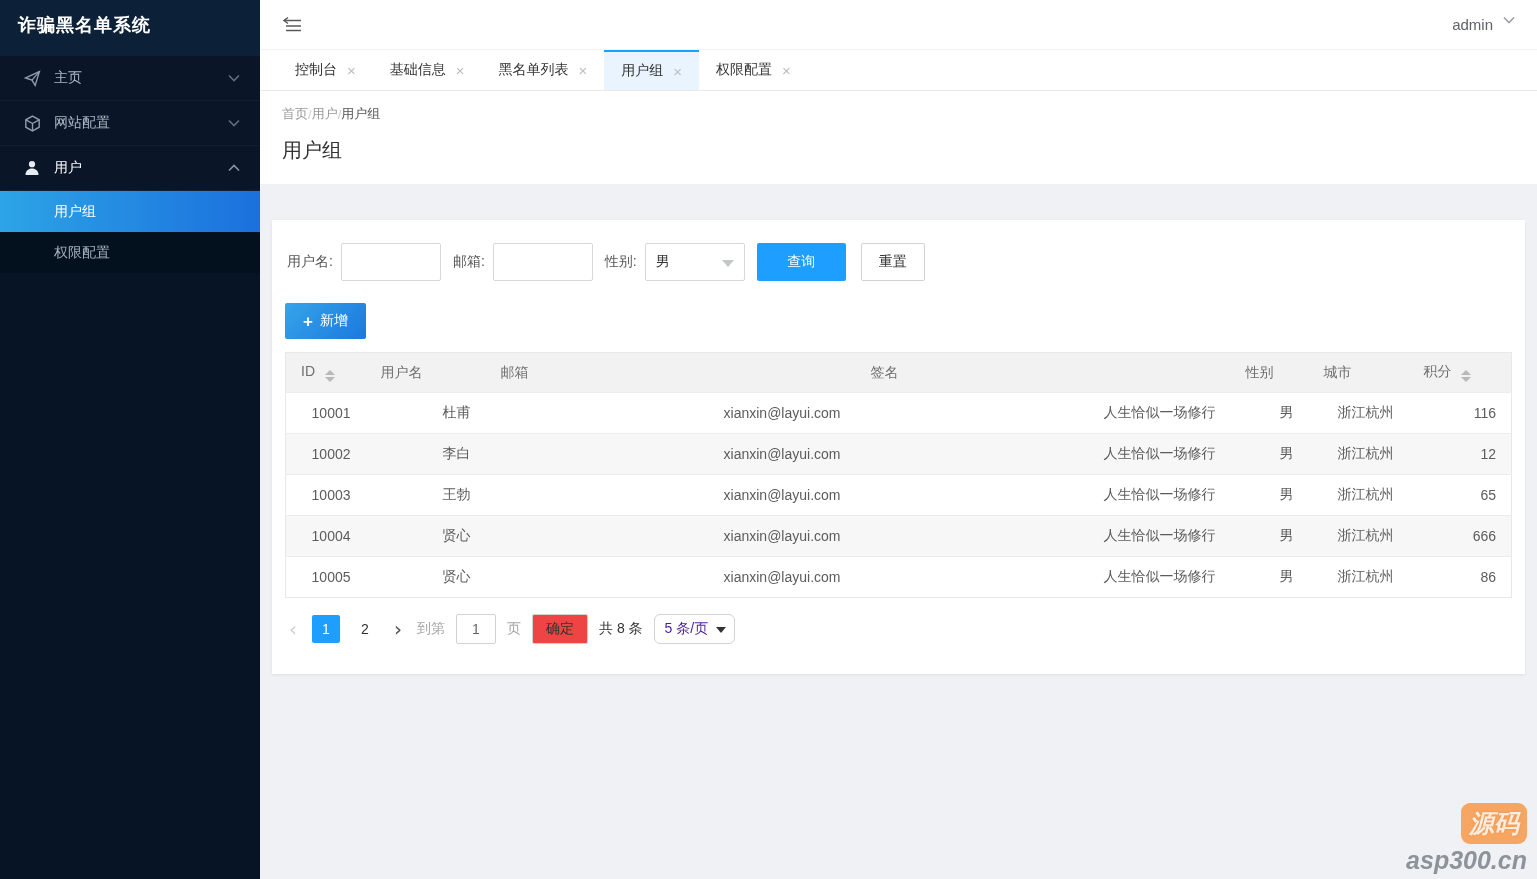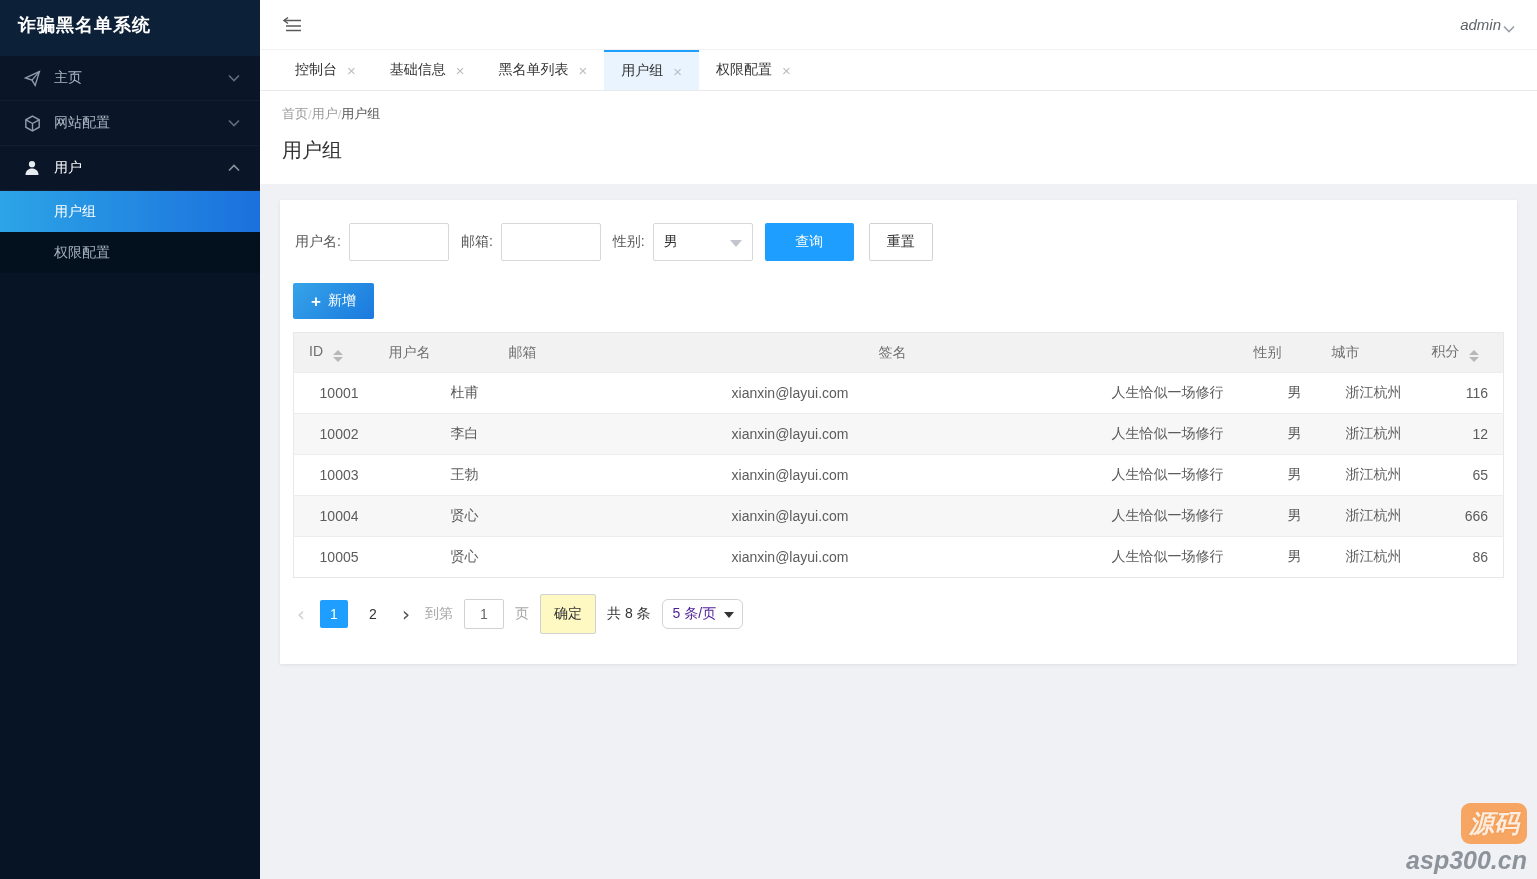--- a/index.html
+++ b/index.html
@@ -22,34 +22,34 @@
   .submenu { background:#03101e; }
   .sub-item { height:41px; line-height:41px; padding-left:54px; color:#a7b3bf; cursor:pointer; }
   .sub-item.active { background:linear-gradient(90deg,#2ca4e6 0%,#1b70dd 100%); color:#fff; }
   .sidebar-rest { flex:1; background:#071426; }
 
   
   .main { flex:1; display:flex; flex-direction:column; position:relative; height:879px; }
   .topbar { height:50px; background:#fff; display:flex; align-items:center; justify-content:space-between;
             padding:0 22px; border-bottom:1px solid #f2f2f2; }
   .collapse-btn { cursor:pointer; display:flex; align-items:center; }
-  .user-box { display:flex; align-items:flex-end; gap:2px; color:#5f6368; font-size:15px; cursor:pointer;font-style:italic; }
+  .user-box { display:flex; align-items:flex-start; gap:10px; color:#5f6368; font-size:15px; cursor:pointer; }
 
   .tabbar { height:41px; background:#fff; border-bottom:1px solid #eaeaea; display:flex; align-items:stretch; padding-left:18px; }
   .tab { display:flex; align-items:center; padding:0 17px; font-size:14px; color:#333; cursor:pointer; position:relative; }
   .tab .close { margin-left:10px; color:#b9bdc3; font-size:15px; line-height:1; cursor:pointer; }
   .tab.active { background:#eaf4fe; border-top:2px solid #1E9FFF; }
 
   .page-head { background:#fff; padding:14px 22px 20px; }
   .breadcrumb { font-size:13px; color:#999; display:flex; align-items:center; }
   .breadcrumb .sep { color:#ccc; }
   .breadcrumb .current { color:#555; }
   .page-title { font-size:20px; color:#333; margin-top:14px; }
 
-  .content { flex:1; padding:16px 20px; }
+  .content { flex:1; padding:16px 12px;margin-top:20px; }
   .card { background:#fff; box-shadow:0 1px 3px rgba(0,0,0,.08); padding:15px 13px 30px; }
 
   
   .search-form { display:flex; align-items:center; margin:8px 0 22px; }
   .search-form label { color:#565656; margin:0 8px 0 2px; }
   .search-form .txt { width:100px; height:38px; border:1px solid #d7d7d7; border-radius:2px;
                       padding:0 10px; font-size:14px; color:#333; outline:none; margin-right:10px; }
   .fake-select { width:100px; height:38px; border:1px solid #d7d7d7; border-radius:2px; background:#fff;
                  display:flex; align-items:center; padding:0 10px; color:#333; cursor:pointer; position:relative; margin-right:12px; }
   .fake-select .tri { position:absolute; right:10px; top:16px; width:0; height:0;
@@ -76,21 +76,21 @@
   .pager { display:flex; align-items:center; margin-top:16px; gap:11px; font-size:14px; }
   .pg-arrow { font-size:20px; line-height:1; padding:0 4px; cursor:pointer; font-family:"DejaVu Sans",sans-serif; }
   .pg-prev { color:#d2d2d2; }
   .pg-next { color:#555; }
   .pg-num { min-width:28px; height:28px; display:flex; align-items:center; justify-content:center;
             color:#333; cursor:pointer; border-radius:2px; }
   .pg-num.active { background:#1E9FFF; color:#fff; }
   .pg-gray { color:#a6a6a6; }
   .jump-input { width:40px; height:30px; border:1px solid #d2d2d2; border-radius:2px; text-align:center;
                 font-size:14px; color:#666; outline:none; }
-  .btn-confirm { height:40px; padding:0 13px; background:#fef9c3; border:1px solid #d2d2d2; border-radius:2px;
+  .btn-confirm { height:30px; padding:0 13px; background:#ef4444; border:1px solid #d2d2d2; border-radius:2px;
                  color:#333; font-size:14px; cursor:pointer; }
   .total { color:#333; }
   .size-select { height:30px; border:1px solid #d2d2d2; border-radius:6px; background:#fff; display:flex;
                  align-items:center; padding:0 26px 0 10px; position:relative; color:#4c1d95; cursor:pointer; }
   .size-select .tri { position:absolute; right:8px; top:12px; width:0; height:0;
                       border-left:5px solid transparent; border-right:5px solid transparent; border-top:6px solid #333; }
 
   
   .watermark { position:absolute; right:10px; bottom:4px; text-align:right; pointer-events:none; }
   .wm-row { display:flex; align-items:center; justify-content:flex-end; gap:8px; }

